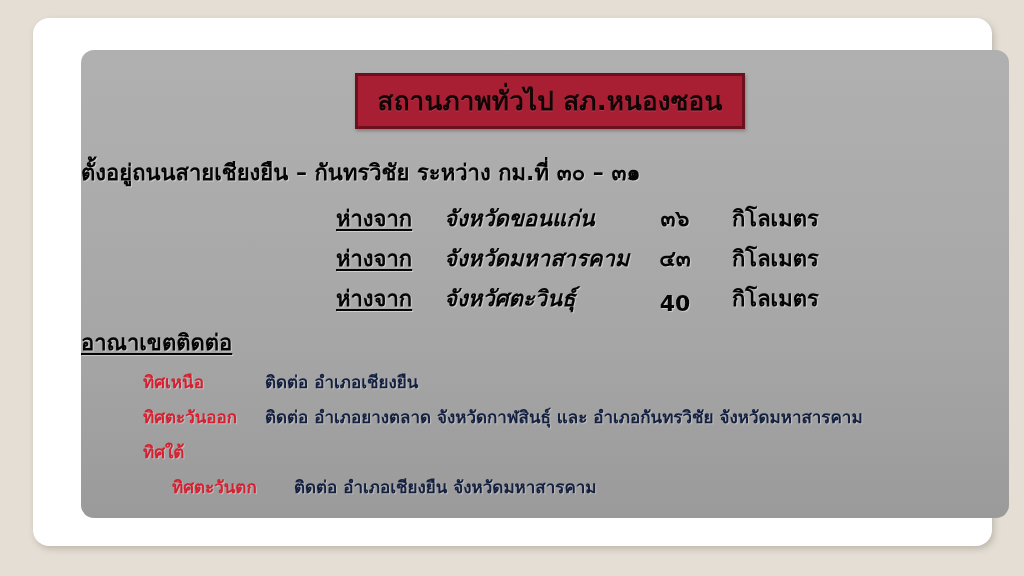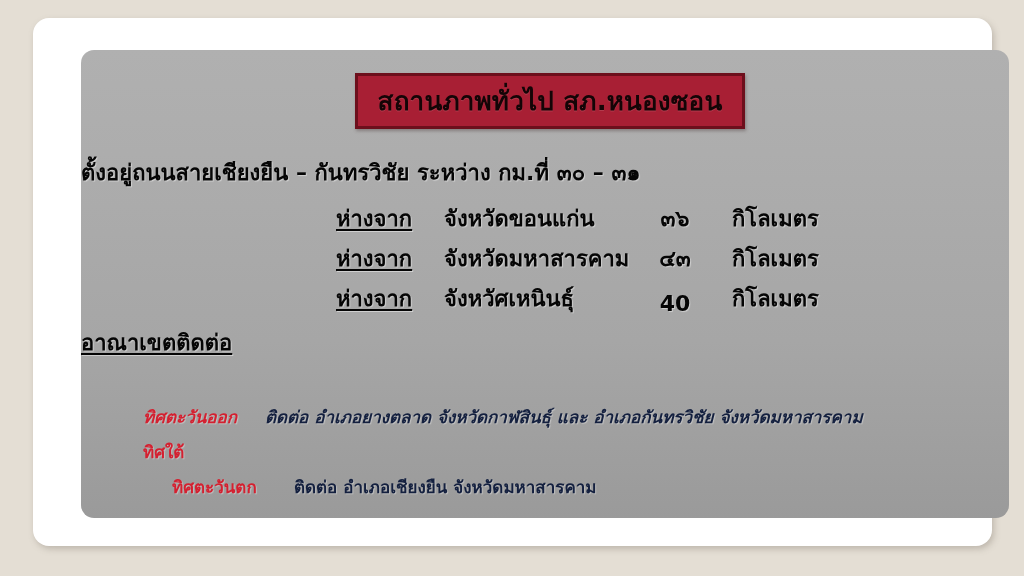--- a/index.html
+++ b/index.html
@@ -108,20 +108,21 @@
     text-decoration: underline;
     text-underline-offset: 3px;
     width: 96px;
     flex: none;
   }
   .dist-place {
     width: 212px;
     flex: none;
     padding-left: 12px;
     box-sizing: border-box;
+    font-style: italic;
   }
   .dist-num {
     width: 62px;
     flex: none;
     text-align: center;
   }
   .dist-unit {
     padding-left: 26px;
   }
 
@@ -140,21 +141,21 @@
     position: absolute;
     left: 62px;
     height: 30px;
     display: flex;
     align-items: baseline;
     white-space: nowrap;
     font-size: 17px;
     font-weight: 700;
   }
   .dir-row.d0 { top: 318px; }
-  .dir-row.d1 { top: 353px; font-style: italic; }
+  .dir-row.d1 { top: 353px; }
   .dir-row.d2 { top: 388px; gap: 44px; }
   .dir-row.d3 { top: 423px; margin-left: 29px; }
 
   .dir-name {
     color: #d42030;
     width: 122px;
     flex: none;
     text-shadow: 1px 1px 1px rgba(255,255,255,0.35);
   }
   .dir-detail {
@@ -186,29 +187,33 @@
 
       <div class="dist-row r1">
         <span class="dist-label">ห่างจาก</span>
         <span class="dist-place">จังหวัดมหาสารคาม</span>
         <span class="dist-num">๔๓</span>
         <span class="dist-unit">กิโลเมตร</span>
       </div>
 
       <div class="dist-row r2">
         <span class="dist-label">ห่างจาก</span>
-        <span class="dist-place">จังหวัศเหนินธุ์</span>
+        <span class="dist-place">จังหวัศตะวินธุ์</span>
         <span class="dist-num">40</span>
         <span class="dist-unit">กิโลเมตร</span>
       </div>
 
       <div class="body-line section-heading">
         <span class="u">อาณาเขตติดต่อ</span>
       </div>
 
+      <div class="dir-row d0">
+        <span class="dir-name">ทิศเหนือ</span>
+        <span class="dir-detail">ติดต่อ อำเภอเชียงยืน</span>
+      </div>
 
       <div class="dir-row d1">
         <span class="dir-name">ทิศตะวันออก</span>
         <span class="dir-detail">ติดต่อ อำเภอยางตลาด   จังหวัดกาฬสินธุ์ และ อำเภอกันทรวิชัย จังหวัดมหาสารคาม</span>
       </div>
 
       <div class="dir-row d2">
         <span class="dir-name">ทิศใต้</span>
       </div>
 

